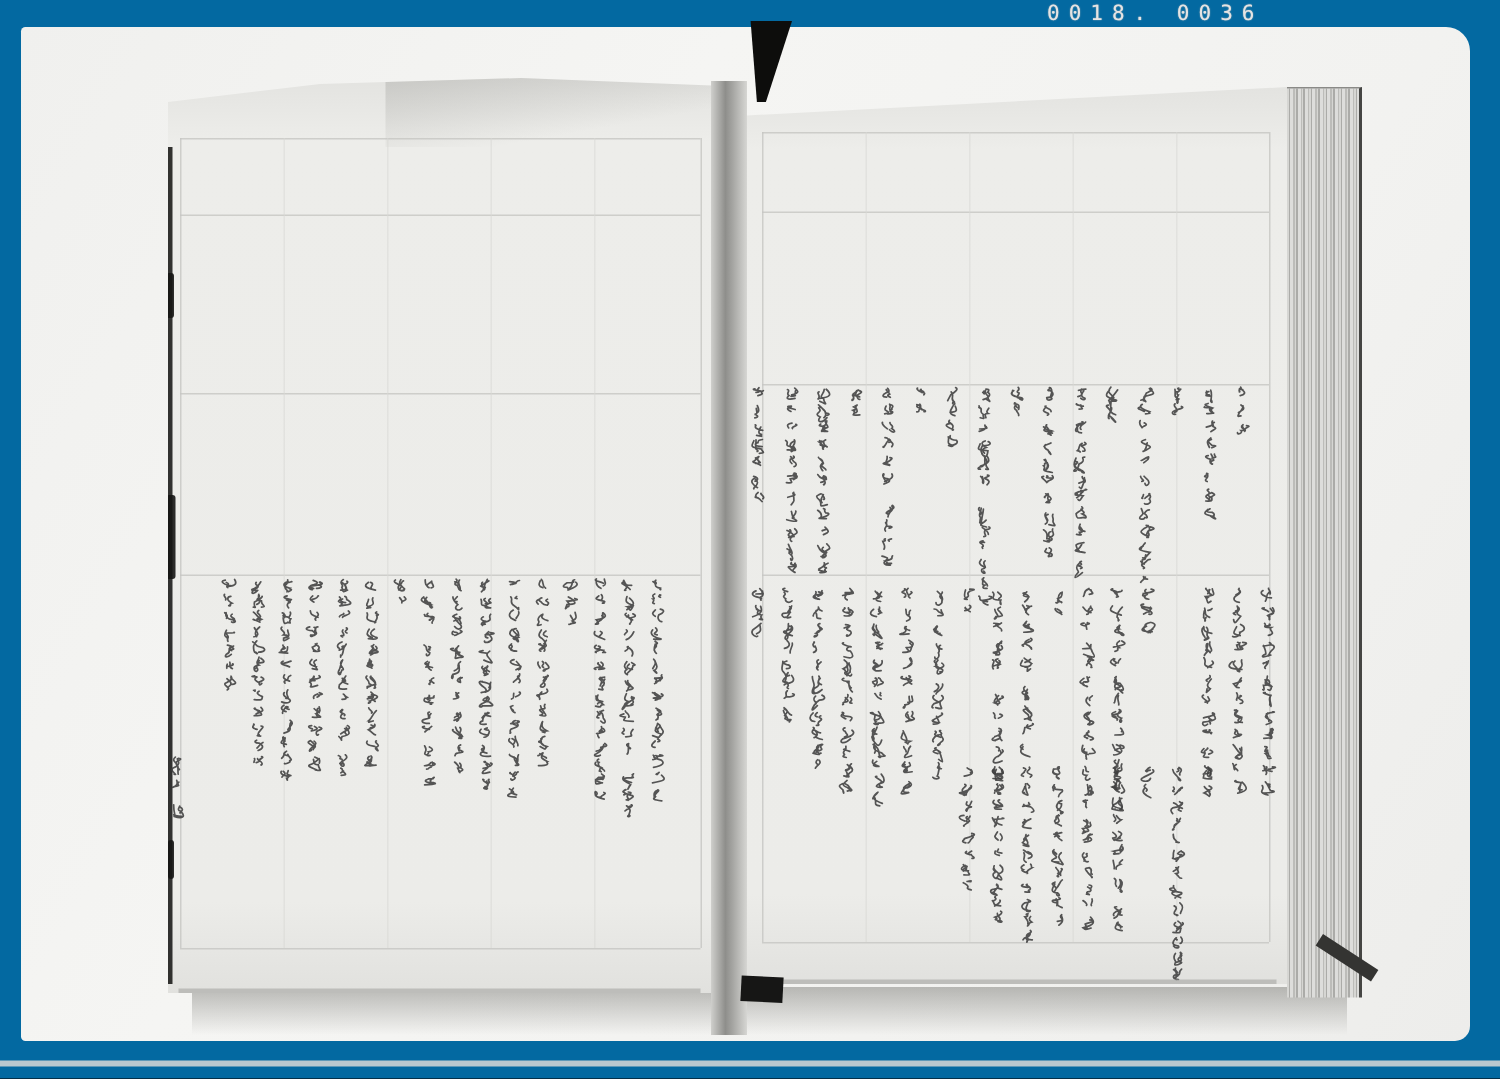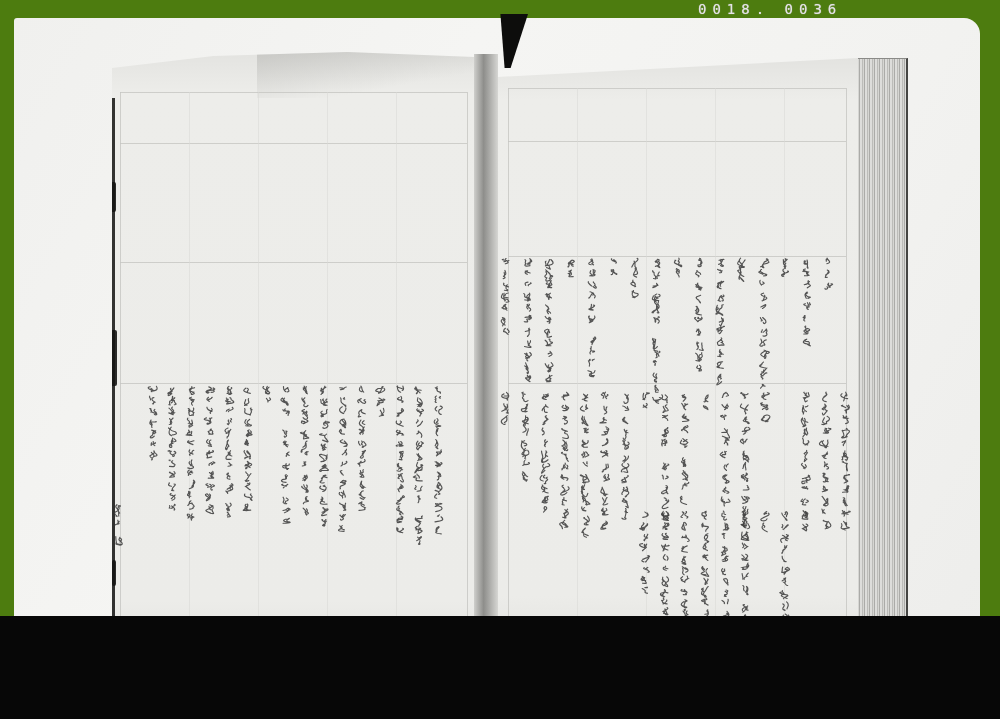--- a/index.html
+++ b/index.html
@@ -1,16 +1,16 @@
 <!DOCTYPE html>
 <html><head>
 <meta charset="utf-8">
 <style>
   html,body{margin:0;padding:0;background:#070707;}
-  .stage{position:relative;width:1000px;height:616px;background:#4d7c0f;overflow:hidden;
+  .stage{position:relative;width:1000px;height:719px;background:#0369a1;overflow:hidden;
          font-family:"Liberation Sans",sans-serif;}
   
   .photo-paper{position:absolute;left:14px;top:18px;width:966px;height:676px;
     background:linear-gradient(120deg,#f0f0ee 0%,#f5f5f3 35%,#f2f2f0 70%,#ededeb 100%);
     border-radius:3px 16px 10px 3px;}
   .bottom-strip{position:absolute;left:0;top:707px;width:1000px;height:4px;background:#d9d9d7;opacity:.85;}
   
   .counter{position:absolute;left:698px;top:1px;height:16px;line-height:16px;
     font-family:"DejaVu Sans Mono",monospace;font-size:14px;letter-spacing:6px;
     color:#e4e4e4;text-shadow:0 0 1px #bbb;}

